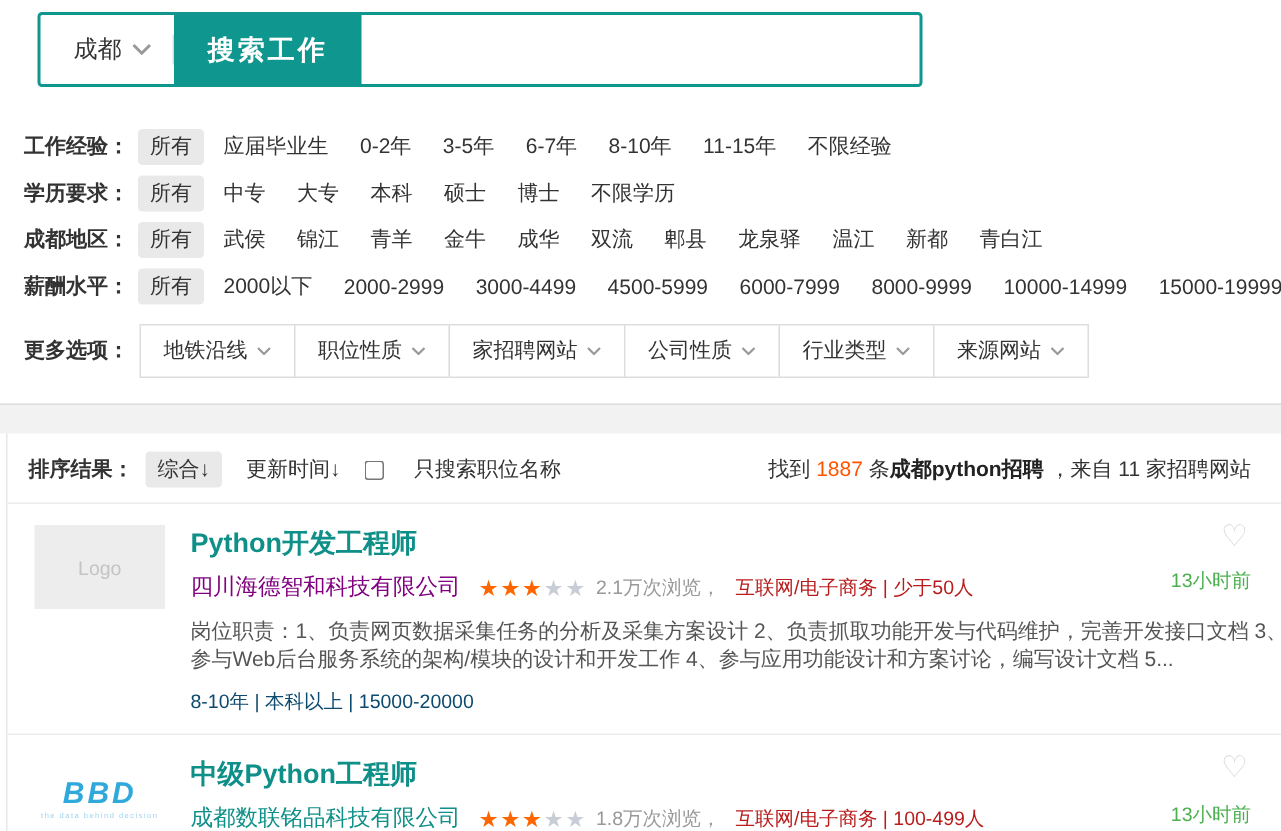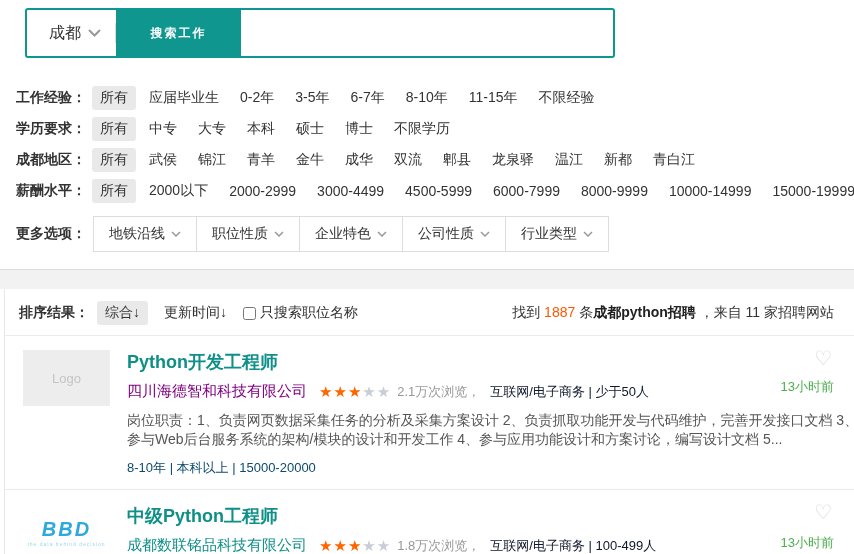--- a/index.html
+++ b/index.html
@@ -9,21 +9,21 @@
   
   .search-section { padding:8px 0 0 25px; }
   .search-bar { width:590px; height:50px; border:2px solid #0f968f; border-radius:3px;
     display:flex; align-items:stretch; background:#fff; }
   .city-select { display:flex; align-items:center; gap:7px; padding:0 14px 0 22px;
     font-size:16px; color:#333; cursor:pointer; }
   .vdivider { width:1px; background:#ddd; margin:13px 0; }
   .search-input { flex:1; border:none; outline:none; font-size:16px; color:#222;
     padding:0 0 0 22px; font-family:"Liberation Sans","DejaVu Sans",sans-serif; }
   .search-button { width:125px; border:none; background:#0f968f; color:#fff;
-    font-size:12px; font-weight:bold; cursor:pointer; letter-spacing:2px;
+    font-size:18px; font-weight:bold; cursor:pointer; letter-spacing:2px;
     font-family:"Liberation Sans","DejaVu Sans",sans-serif; }
 
   
   .filters { padding:24px 0 0 16px; }
   .filter-row { display:flex; align-items:center; height:31px; font-size:14px; white-space:nowrap; }
   .filter-label { font-weight:bold; color:#333; margin-right:6px; }
   .filter-option { color:#333; padding:3px 8px; margin-right:5px; border-radius:3px; cursor:pointer; }
   .filter-option.active { background:#e9e9e9; }
   .more-row { margin-top:10px; height:36px; }
   .dropdown-group { display:flex; margin-left:2px; }
@@ -33,21 +33,21 @@
 
   
   .gray-band { margin-top:17px; height:20px; background:#f2f2f2; border-top:1px solid #dcdcdc; }
 
   
   .results { margin-left:4px; border-left:1px solid #e8e8e8; min-height:244px; }
   .sort-row { display:flex; align-items:center; padding:12px 20px 10px 14px; font-size:14px; }
   .sort-label { font-weight:bold; margin-right:8px; }
   .sort-option { padding:3px 8px; border-radius:3px; margin-right:8px; cursor:pointer; color:#333; }
   .sort-option.active { background:#e9e9e9; }
-  .checkbox-wrap { display:flex; align-items:center; gap:4px; cursor:pointer; color:#333; }
+  .checkbox-wrap { display:flex; align-items:center; gap:20px; cursor:pointer; color:#333; }
   .checkbox-wrap input { width:13px; height:13px; }
   .summary { margin-left:auto; color:#333; }
   .summary .count { color:#ff5500; }
   .summary b { color:#222; }
 
   .hdivider { border-top:1px solid #ececec; margin:0 0 0 0; }
 
   .job-card { position:relative; display:flex; padding:14px 110px 12px 18px; }
   .logo-box { width:87px; height:56px; margin-right:17px; flex:0 0 auto;
     display:flex; align-items:center; justify-content:center; }
@@ -59,21 +59,21 @@
   .job-title { display:inline-block; color:#0e8f88; font-size:18px; font-weight:bold;
     text-decoration:none; cursor:pointer; margin-bottom:8px; }
   .company-row { display:flex; align-items:center; font-size:15px; margin-bottom:10px; white-space:nowrap; }
   .company { text-decoration:none; cursor:pointer; margin-right:12px; }
   .company.visited { color:#800080; }
   .company.unvisited { color:#0e8f88; }
   .stars { font-size:15px; letter-spacing:1px; margin-right:6px; }
   .stars .on { color:#ff6600; }
   .stars .off { color:#c9ced6; }
   .views { color:#999; font-size:13px; margin-right:10px; }
-  .industry { color:#0f172a; font-size:13px; }
+  .industry { color:#b91c1c; font-size:13px; }
   .desc { color:#555; font-size:14px; line-height:19px; margin:2px 0 10px 0; width:736px; }
   .tags { color:#0c4a6e; font-size:13px; }
   .heart { position:absolute; right:22px; top:12px; color:#d8d8d8; font-size:20px;
     line-height:20px; cursor:pointer; }
   .time { position:absolute; right:20px; top:42px; color:#4caf50; font-size:13px; }
   .job-card.second .time { top:44px; }
 </style>
 </head>
 <body>
 
@@ -151,33 +151,39 @@
               <polyline points="1,1 5,5 9,1" fill="none" stroke="#999" stroke-width="1.5"></polyline>
             </svg>
         </div>
         <div class="dropdown">
           <span>职位性质</span>
           <svg class="chev" width="10" height="6" viewBox="0 0 10 6">
               <polyline points="1,1 5,5 9,1" fill="none" stroke="#999" stroke-width="1.5"></polyline>
             </svg>
         </div>
         <div class="dropdown">
-          <span>企业特色</span>
+          <span>家招聘网站</span>
           <svg class="chev" width="10" height="6" viewBox="0 0 10 6">
               <polyline points="1,1 5,5 9,1" fill="none" stroke="#999" stroke-width="1.5"></polyline>
             </svg>
         </div>
         <div class="dropdown">
           <span>公司性质</span>
           <svg class="chev" width="10" height="6" viewBox="0 0 10 6">
               <polyline points="1,1 5,5 9,1" fill="none" stroke="#999" stroke-width="1.5"></polyline>
             </svg>
         </div>
         <div class="dropdown">
           <span>行业类型</span>
+          <svg class="chev" width="10" height="6" viewBox="0 0 10 6">
+              <polyline points="1,1 5,5 9,1" fill="none" stroke="#999" stroke-width="1.5"></polyline>
+            </svg>
+        </div>
+        <div class="dropdown">
+          <span>来源网站</span>
           <svg class="chev" width="10" height="6" viewBox="0 0 10 6">
               <polyline points="1,1 5,5 9,1" fill="none" stroke="#999" stroke-width="1.5"></polyline>
             </svg>
         </div>
       </div>
     </div>
   </div>
 
   <div class="gray-band"></div>
 

